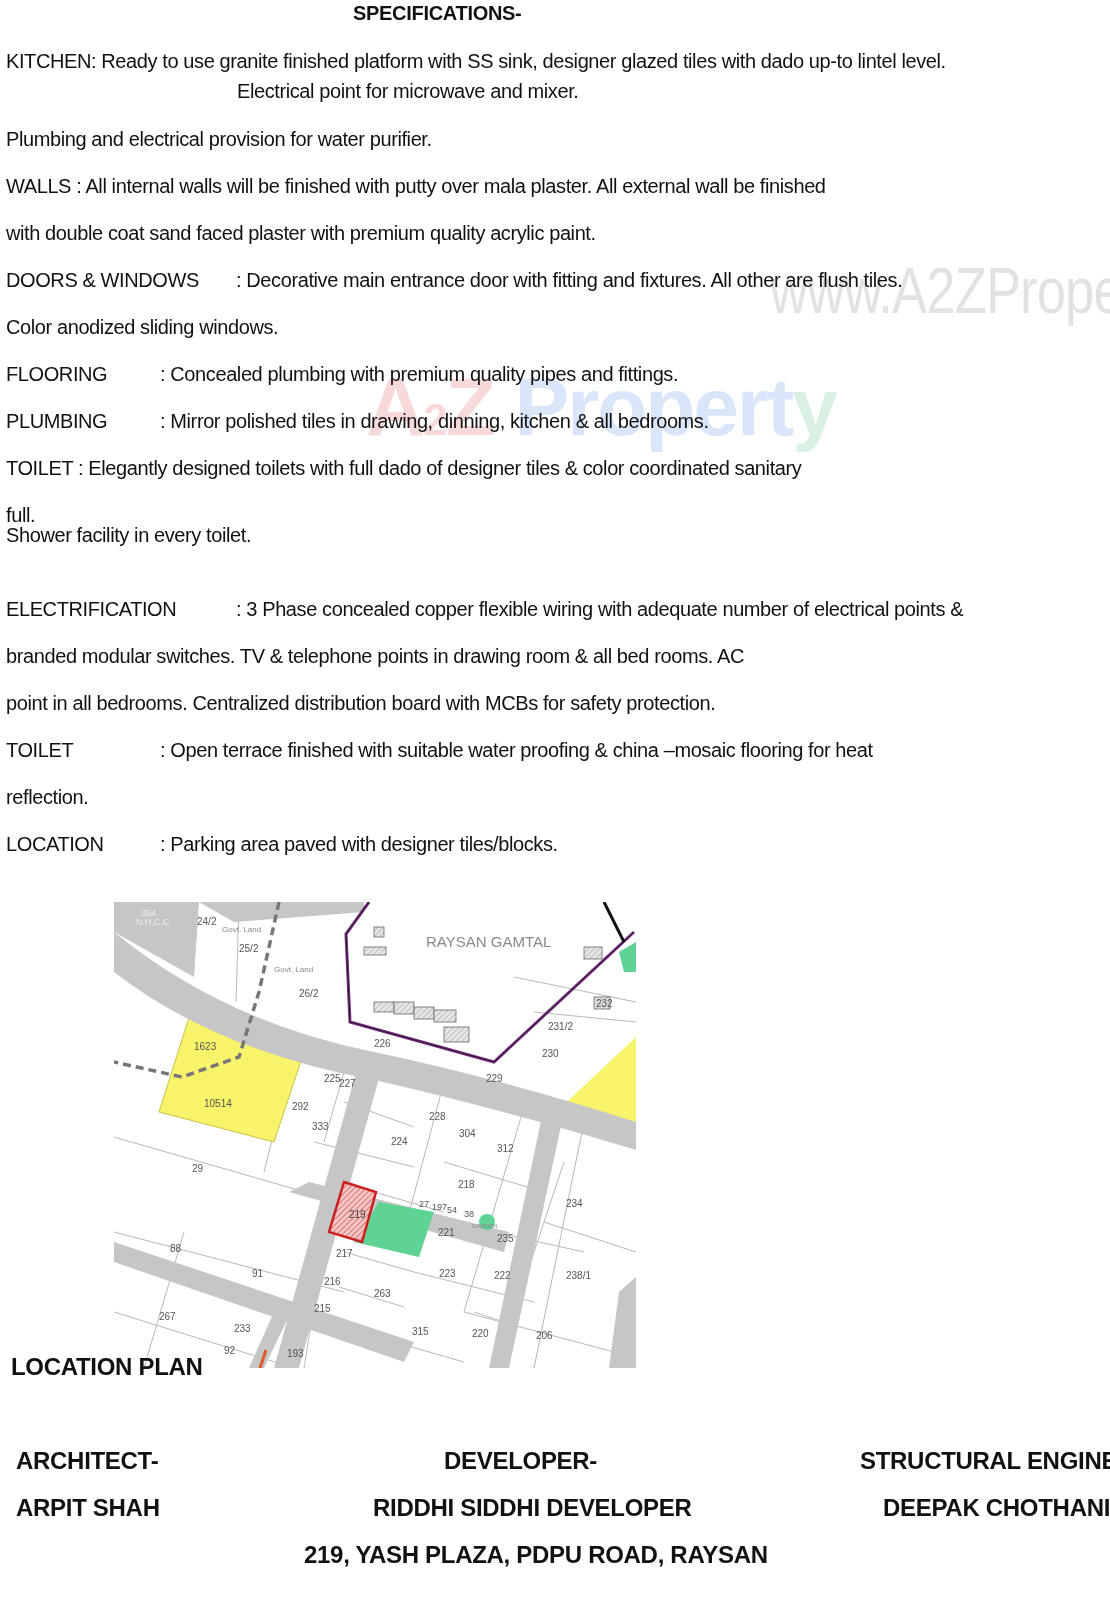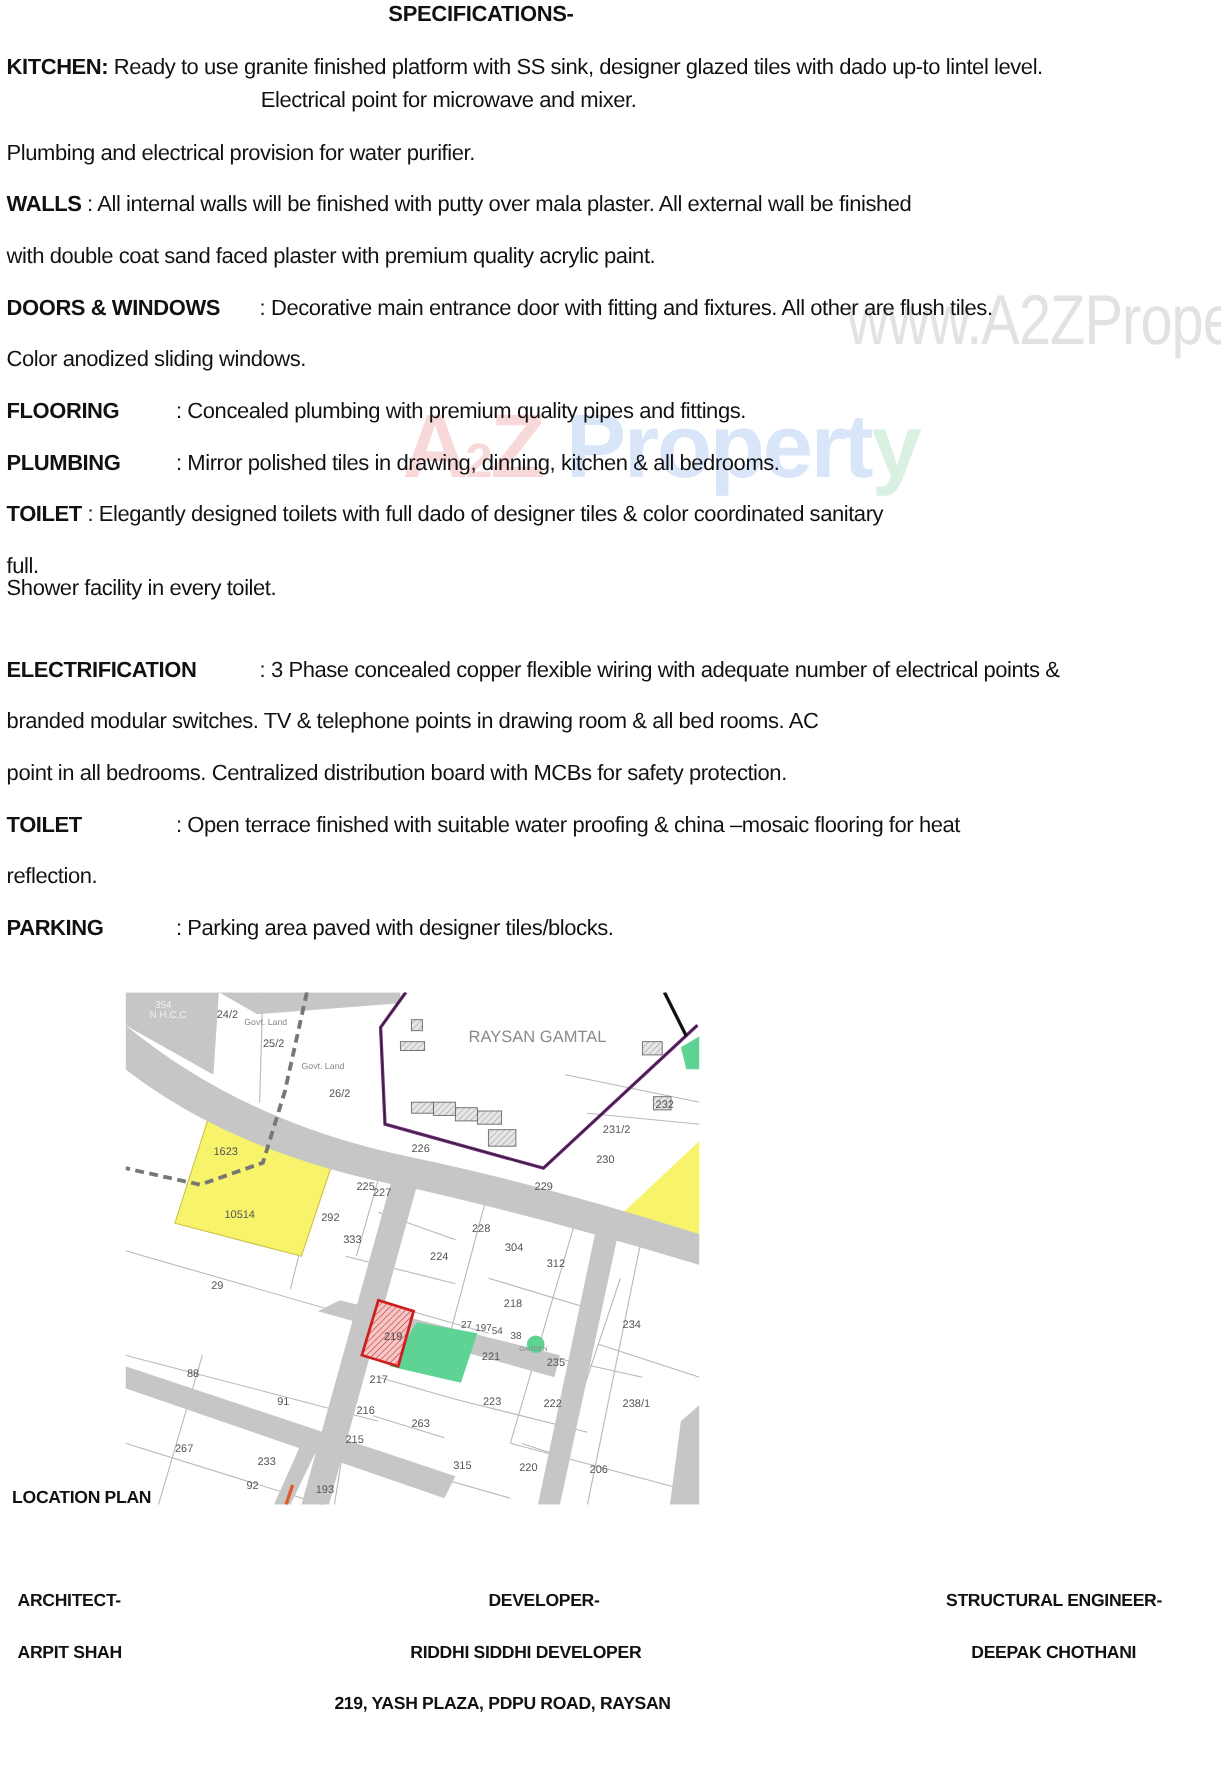--- a/index.html
+++ b/index.html
@@ -11,21 +11,21 @@
   .page-title {
     position: absolute; top: 0; left: 0; width: 100%;
     text-align: center; font-weight: bold; font-size: 20px;
     letter-spacing: -0.3px; padding-left: 0; box-sizing: border-box;
   }
   .page-title span { position: absolute; left: 353px; top: 2px; }
   .line {
     position: absolute; left: 6px; font-size: 20px; white-space: nowrap;
     letter-spacing: -0.4px; transform-origin: left center;
   }
-  .label { font-weight: bold; }
+  .label { font-weight: normal; }
   .watermark-url {
     position: absolute; left: 770px; top: 254px; font-size: 64px;
     color: rgba(150,150,150,0.28); letter-spacing: -1px;
     font-family: "Liberation Sans", sans-serif; pointer-events: none;
     transform: scaleX(0.82); transform-origin: left top;
   }
   .watermark-logo {
     position: absolute; left: 330px; top: 360px; font-size: 82px;
     font-weight: bold; pointer-events: none; letter-spacing: -2px;
     white-space: nowrap;
@@ -36,21 +36,21 @@
   .watermark-logo .p { color: rgba(120,160,230,0.28); }
   .watermark-logo .g { color: rgba(120,200,150,0.28); }
 
   .map {
     position: absolute; left: 114px; top: 902px; width: 522px; height: 466px;
     background: #fff; overflow: hidden;
   }
   .map svg { display: block; }
 
   .caption {
-    position: absolute; font-weight: bold; font-size: 16px; white-space: nowrap;
+    position: absolute; font-weight: bold; font-size: 24px; white-space: nowrap;
     letter-spacing: -0.3px;
   }
 </style>
 </head>
 <body>
 
 <div class="watermark-url">www.A2ZProperty.i</div>
 <div class="watermark-logo"><span class="a">A</span><span class="z" style="font-size:44px">2</span><span class="z">Z </span><span class="p">Propert</span><span class="g">y</span></div>
 
 <div class="page-title">
@@ -97,21 +97,21 @@
 <div class="line" style="top:645px">branded modular switches. TV &amp; telephone points in drawing room &amp; all bed rooms. AC</div>
 <div class="line" style="top:692px">point in all bedrooms. Centralized distribution board with MCBs for safety protection.</div>
 
 <div class="line" style="top:739px">
   <span class="label">TOILET</span>
 </div>
 <div class="line" style="top:739px; left:160px">: Open terrace finished with suitable water proofing &amp; china –mosaic flooring for heat</div>
 <div class="line" style="top:786px">reflection.</div>
 
 <div class="line" style="top:833px">
-  <span class="label">PARKING</span>
+  <span class="label">LOCATION</span>
 </div>
 <div class="line" style="top:833px; left:160px">: Parking area paved with designer tiles/blocks.</div>
 
 <div class="map">
   <svg width="522" height="466" viewBox="0 0 522 466" xmlns="http://www.w3.org/2000/svg" font-family="Liberation Sans, sans-serif" font-size="10" fill="#555">
 
     <g stroke="#b8b8b8" stroke-width="1" fill="none">
       <line x1="0" y1="235" x2="330" y2="330"></line>
       <line x1="0" y1="330" x2="230" y2="390"></line>
       <line x1="0" y1="410" x2="180" y2="466"></line>

